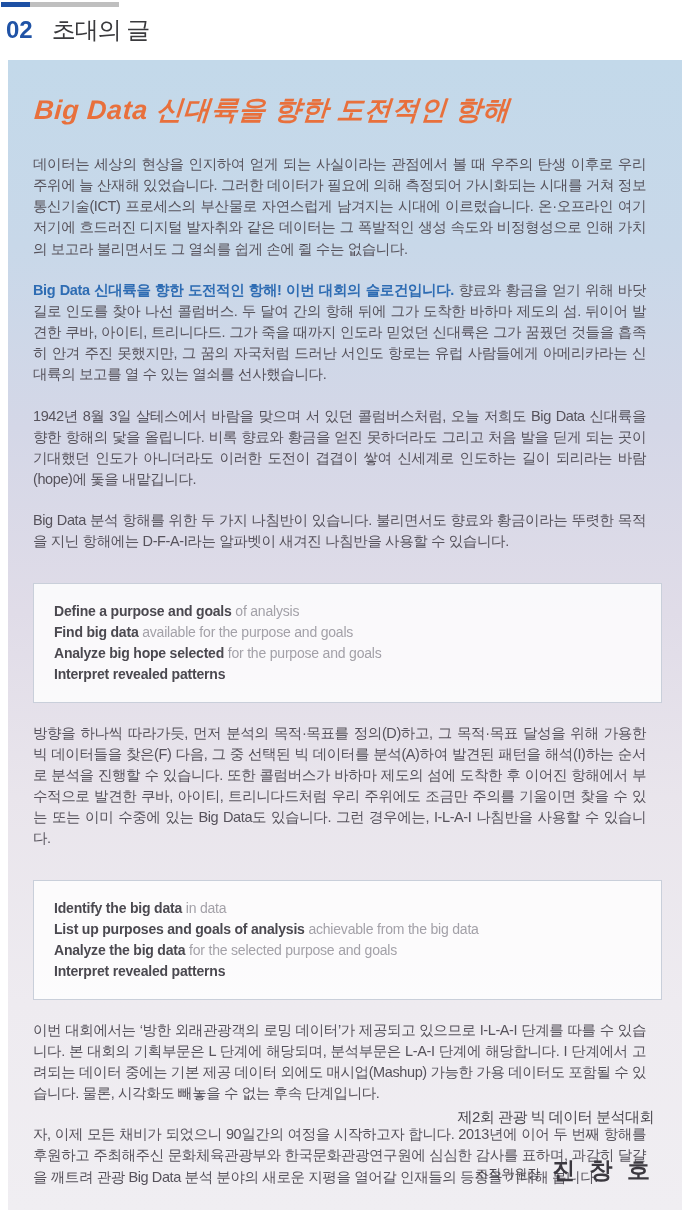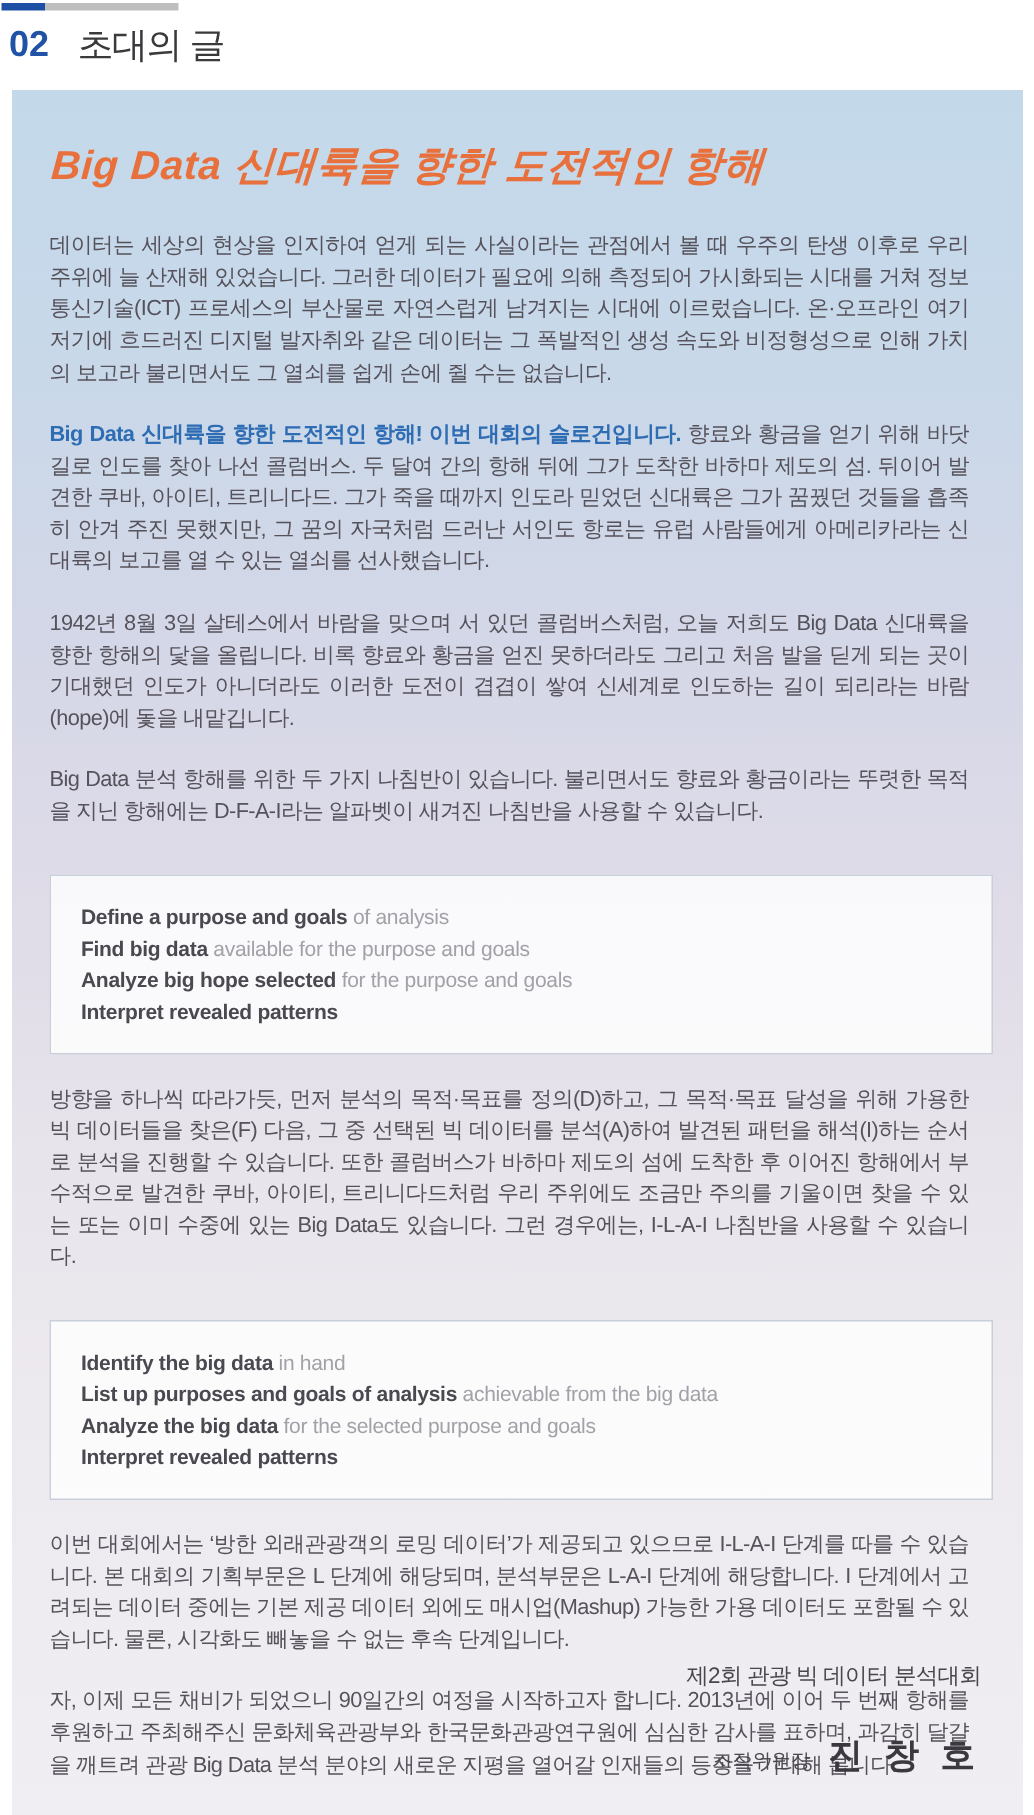--- a/index.html
+++ b/index.html
@@ -125,21 +125,21 @@
       <div class="list-box">
         <div class="line"><span class="strong">Define a purpose and goals</span><span class="light"> of analysis</span></div>
         <div class="line"><span class="strong">Find big data</span><span class="light"> available for the purpose and goals</span></div>
         <div class="line"><span class="strong">Analyze big hope selected</span><span class="light"> for the purpose and goals</span></div>
         <div class="line"><span class="strong">Interpret revealed patterns</span><span class="light"></span></div>
       </div>
 
       <p>방향을 하나씩 따라가듯, 먼저 분석의 목적·목표를 정의(D)하고, 그 목적·목표 달성을 위해 가용한 빅 데이터들을 찾은(F) 다음, 그 중 선택된 빅 데이터를 분석(A)하여 발견된 패턴을 해석(I)하는 순서로 분석을 진행할 수 있습니다. 또한 콜럼버스가 바하마 제도의 섬에 도착한 후 이어진 항해에서 부수적으로 발견한 쿠바, 아이티, 트리니다드처럼 우리 주위에도 조금만 주의를 기울이면 찾을 수 있는 또는 이미 수중에 있는 Big Data도 있습니다. 그런 경우에는, I-L-A-I 나침반을 사용할 수 있습니다.</p>
 
       <div class="list-box">
-        <div class="line"><span class="strong">Identify the big data</span><span class="light"> in hand</span></div>
+        <div class="line"><span class="strong">Identify the big data</span><span class="light"> in data</span></div>
         <div class="line"><span class="strong">List up purposes and goals of analysis</span><span class="light"> achievable from the big data</span></div>
         <div class="line"><span class="strong">Analyze the big data</span><span class="light"> for the selected purpose and goals</span></div>
         <div class="line"><span class="strong">Interpret revealed patterns</span><span class="light"></span></div>
       </div>
 
 
       <p>이번 대회에서는 ‘방한 외래관광객의 로밍 데이터’가 제공되고 있으므로 I-L-A-I 단계를 따를 수 있습니다. 본 대회의 기획부문은 L 단계에 해당되며, 분석부문은 L-A-I 단계에 해당합니다. I 단계에서 고려되는 데이터 중에는 기본 제공 데이터 외에도 매시업(Mashup) 가능한 가용 데이터도 포함될 수 있습니다. 물론, 시각화도 빼놓을 수 없는 후속 단계입니다.</p>
 
       <p>자, 이제 모든 채비가 되었으니 90일간의 여정을 시작하고자 합니다. 2013년에 이어 두 번째 항해를 후원하고 주최해주신 문화체육관광부와 한국문화관광연구원에 심심한 감사를 표하며, 과감히 달걀을 깨트려 관광 Big Data 분석 분야의 새로운 지평을 열어갈 인재들의 등장을 기대해 봅니다.</p>
 

